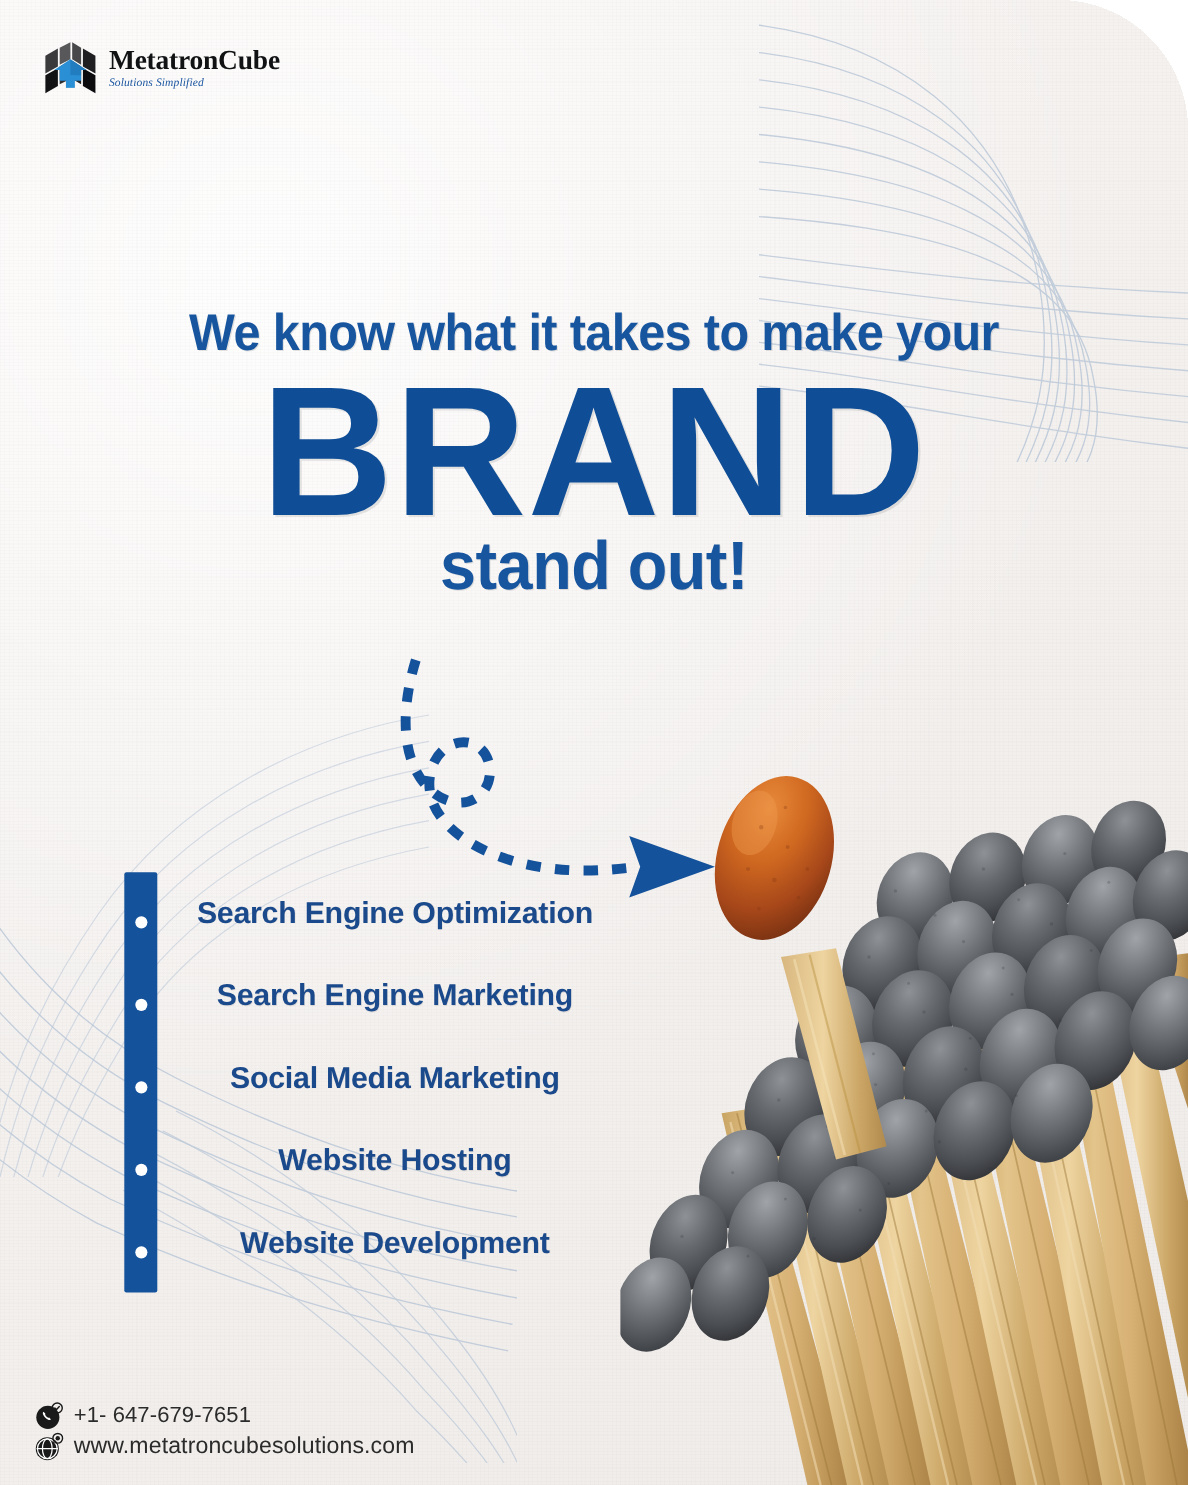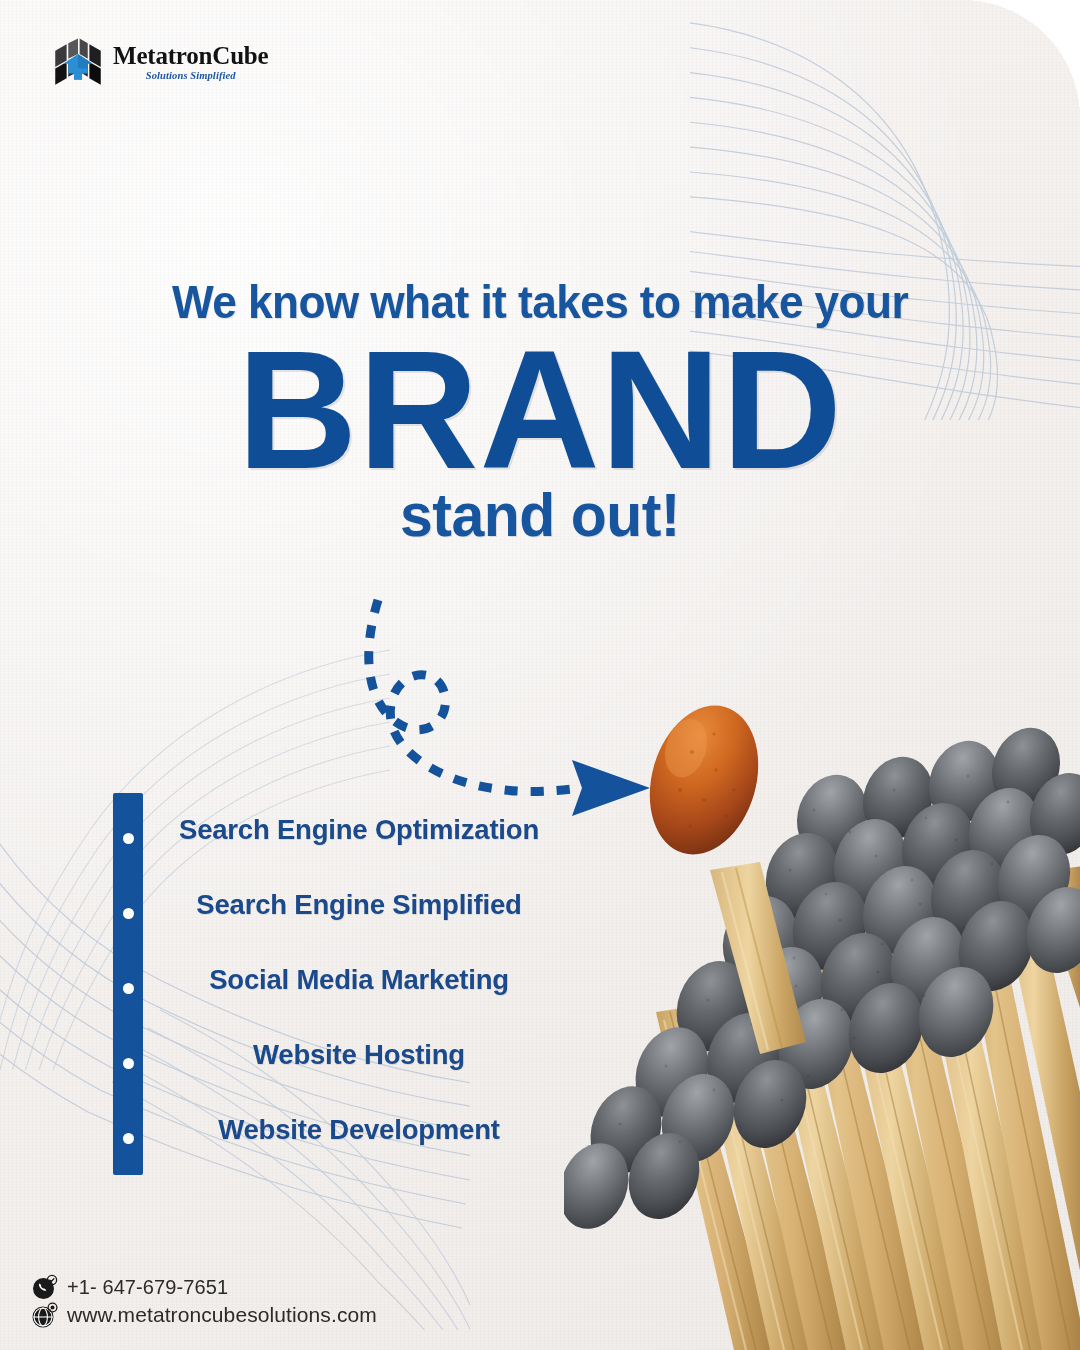--- a/index.html
+++ b/index.html
@@ -34,32 +34,32 @@
             mask: radial-gradient(circle at 0% 100%, transparent 0 118px, #000 118px);
     pointer-events:none;
   }
 
   .deco { position:absolute; pointer-events:none; }
   .deco-tr { top:-40px; right:-30px; width:420px; height:460px; opacity:.85; }
   .deco-bl { left:-90px; bottom:20px; width:560px; height:620px; opacity:.8; }
   .deco-ml { left:-30px; top:640px; width:420px; height:430px; opacity:.55; }
 
   
-  .logo { position:absolute; left:52px; top:36px; display:flex; align-items:center; gap:9px; }
+  .logo { position:absolute; left:38px; top:36px; display:flex; align-items:center; gap:9px; }
   .logo-mark { width:52px; height:52px; flex:0 0 52px; }
   .logo-words { display:flex; flex-direction:column; line-height:1; }
   .logo-name {
     font-family:"Liberation Serif", serif;
     font-weight:700; font-size:25px; color:#111214; letter-spacing:-.2px;
     white-space:nowrap;
   }
   .logo-tag {
     font-family:"Liberation Serif", serif;
-    font-style:italic; font-weight:700; font-size:10.5px;
-    color:#1c55a0; letter-spacing:.1px; margin-top:3px; text-align:center;
+    font-style:italic; font-weight:400; font-size:10.5px;
+    color:#1c55a0; letter-spacing:.1px; margin-top:3px; text-align:left;
   }
 
   
   .headline { position:absolute; left:0; right:0; top:278px; text-align:center; }
   .hl-1 {
     font-size:47px; font-weight:700; color:#17559f;
     letter-spacing:-.6px; line-height:1.02;
     transform:scaleX(.94); transform-origin:center;
     text-shadow:1px 1px 0 rgba(120,120,120,.20);
   }
@@ -205,21 +205,21 @@
   <div class="services">
     <div class="bar">
       <span class="dot" style="top:40px"></span>
       <span class="dot" style="top:115px"></span>
       <span class="dot" style="top:190px"></span>
       <span class="dot" style="top:265px"></span>
       <span class="dot" style="top:340px"></span>
     </div>
     <ul class="svc-list">
       <li>Search Engine Optimization</li>
-      <li>Search Engine Simplified</li>
+      <li>Search Engine Marketing</li>
       <li>Social Media Marketing</li>
       <li>Website Hosting</li>
       <li>Website Development</li>
     </ul>
   </div>
 
   <svg class="matches" viewBox="0 0 520 660" fill="none">
     <defs>
       <linearGradient id="stickG" x1="0" y1="0" x2="1" y2="0">
         <stop offset="0%" stop-color="#c9a463"></stop>

